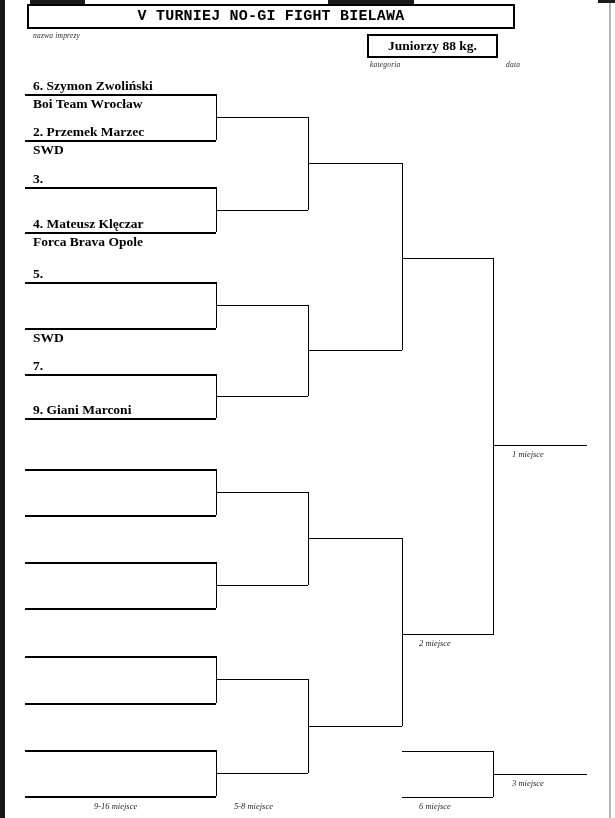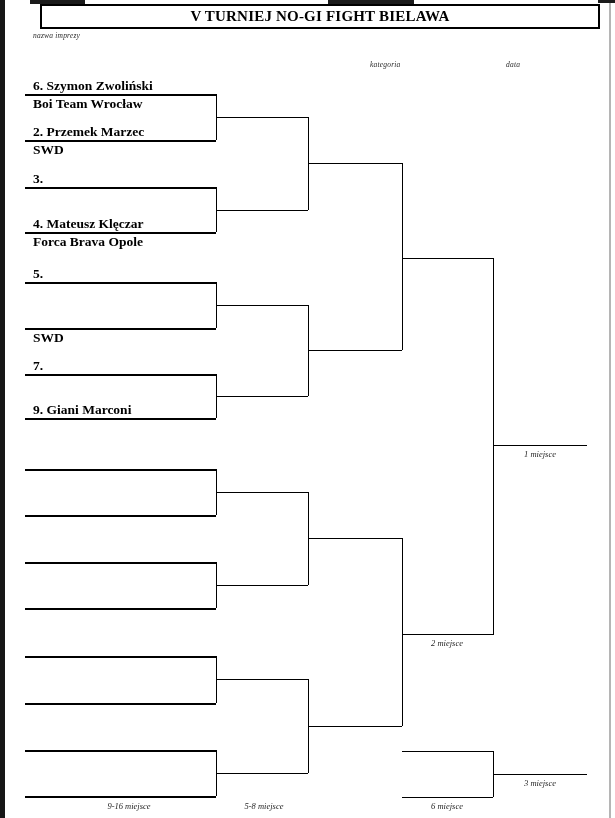--- a/index.html
+++ b/index.html
@@ -7,52 +7,55 @@
     position:relative;width:615px;height:818px;background:#ffffff;
     font-family:"Liberation Serif","DejaVu Serif",serif;overflow:hidden;
   }
   
   .left-border{position:absolute;left:0;top:0;width:5px;height:818px;background:#161616;}
   .right-edge{position:absolute;left:609px;top:0;width:2px;height:818px;background:#b5b5b5;}
   .smudge{position:absolute;background:#1b1b1b;}
   .smudge.light{background:#ececec;}
   
   .box{position:absolute;border:2px solid #000;background:#fff;box-sizing:border-box;text-align:center;font-weight:bold;}
-  #title-box{left:40px;top:4px;width:560px;height:25px;font-size:15px;line-height:21px;letter-spacing:.2px;}
+  #title-box{left:27px;top:4px;width:488px;height:25px;font-size:15px;line-height:21px;letter-spacing:.2px;font-family:Liberation Mono, monospace;}
   #cat-box{left:367px;top:34px;width:131px;height:24px;font-size:13.5px;line-height:20px;}
   #date-box{left:502px;top:33px;width:85px;height:25px;font-size:14.5px;line-height:21px;letter-spacing:-.4px;}
   .caption{position:absolute;font-style:italic;font-size:7.5px;color:#2a2a2a;letter-spacing:.2px;}
   
   .h{position:absolute;background:#000;height:1.4px;}
   .h.sl{height:2px;}
   .v{position:absolute;background:#000;width:1.4px;}
   
   .slot-name,.slot-club{position:absolute;left:33px;font-weight:bold;font-size:13.5px;white-space:nowrap;color:#000;}
   .slot-name{height:16px;line-height:16px;}
   .slot-club{height:16px;line-height:15px;}
   
-  .place{position:absolute;font-style:italic;font-size:8.5px;color:#1f1f1f;text-align:center;white-space:nowrap;}
+  .place{position:absolute;font-style:italic;font-size:8.5px;color:#1f1f1f;text-align:left;white-space:nowrap;}
 </style>
 </head>
 <body>
 
 <div id="page">
 
   <div class="left-border"></div>
   <div class="right-edge"></div>
   <div class="smudge" style="left:30px;top:0;width:55px;height:4px"></div>
   <div class="smudge" style="left:328px;top:0;width:86px;height:5px"></div>
   <div class="smudge" style="left:598px;top:0;width:17px;height:3px"></div>
   <div class="smudge light" style="left:108px;top:8px;width:58px;height:7px"></div>
 
   <div class="box" id="title-box">
     <span>V TURNIEJ NO-GI FIGHT BIELAWA</span>
   </div>
   <div class="caption" style="left:33px;top:31px">nazwa imprezy</div>
 
+  <div class="box" id="cat-box">
+    <span>Juniorzy 88 kg.</span>
+  </div>
   <div class="caption" style="left:370px;top:60px">kategoria</div>
 
   <div class="caption" style="left:506px;top:60px">data</div>
 
   <div class="h sl" style="left:25px;top:94px;width:191px"></div>
   <div class="h sl" style="left:25px;top:140px;width:191px"></div>
   <div class="h sl" style="left:25px;top:187px;width:191px"></div>
   <div class="h sl" style="left:25px;top:232px;width:191px"></div>
   <div class="h sl" style="left:25px;top:282px;width:191px"></div>
   <div class="h sl" style="left:25px;top:328px;width:191px"></div>

